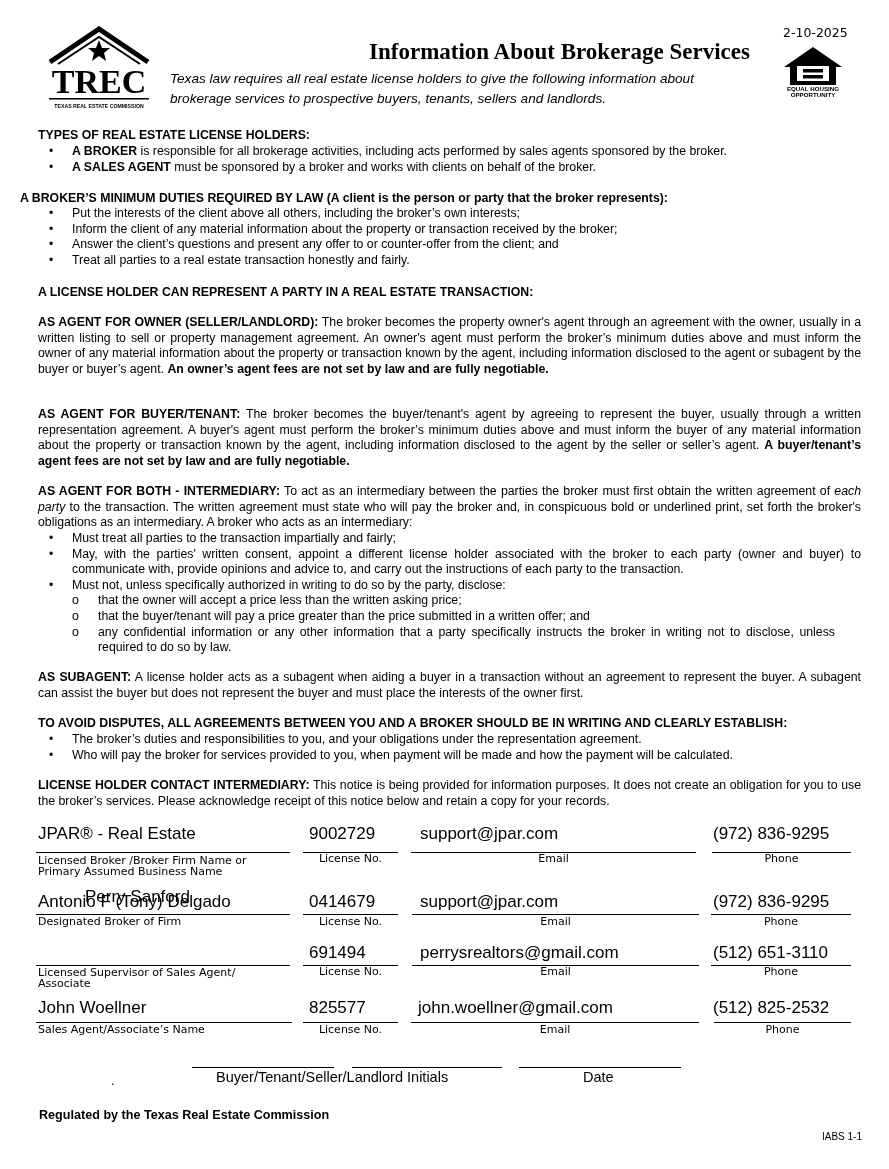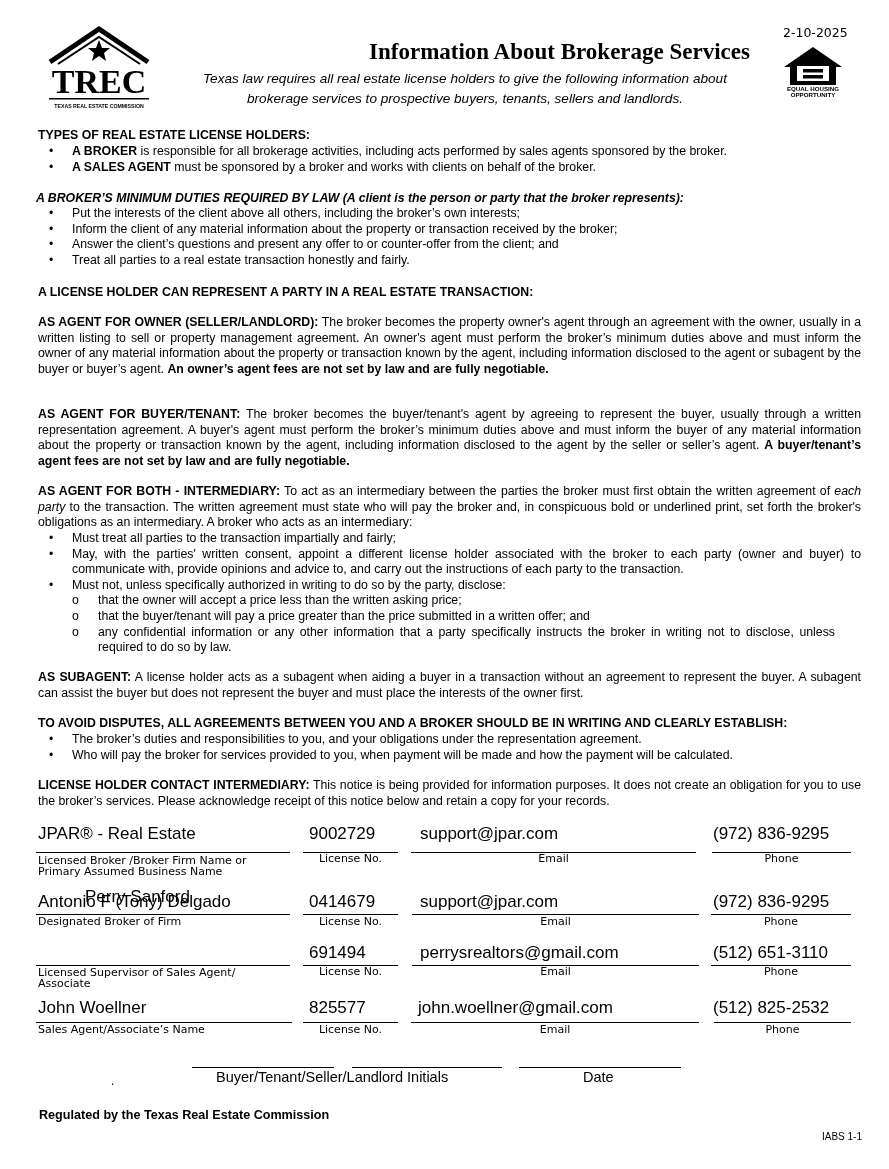--- a/index.html
+++ b/index.html
@@ -11,21 +11,21 @@
   .just { text-align:justify; }
   .b { font-weight:bold; }
   .bl { position:absolute; left:49px; }
   .bt { position:absolute; left:72px; }
   .sub-o { position:absolute; left:72px; }
   .sub-t { position:absolute; left:98px; }
 
   #logo { left:44px; top:26px; width:110px; height:86px; }
   #title { left:180px; width:570px; top:39px; text-align:right; font-family:"Liberation Serif", serif;
            font-weight:bold; font-size:23px; }
-  #subtitle { left:170px; width:590px; top:69px; text-align:center; font-style:italic; font-size:13.6px; line-height:20px; }
+  #subtitle { left:170px; width:590px; top:69px; font-style:italic; font-size:13.6px; line-height:20px; }
   #date { left:783px; top:25px; font-size:12.5px; }
   #eho { left:782px; top:45px; width:62px; height:52px; }
 
   .field-val { position:absolute; font-family:"Liberation Sans", sans-serif; font-size:17px; }
   .field-line { position:absolute; height:1px; background:#000; }
   .field-cap { position:absolute; font-family:"DejaVu Sans", sans-serif; font-size:11px; line-height:11px; }
   .cap-c { text-align:center; }
 </style>
 </head>
 <body>
@@ -63,21 +63,21 @@
   <div style="position:relative; height:15.6px;">
     <span class="bl">•</span>
     <span class="bt"><b>A BROKER</b><span> is responsible for all brokerage activities, including acts performed by sales agents sponsored by the broker.</span></span>
   </div>
   <div style="position:relative; height:15.6px;">
     <span class="bl">•</span>
     <span class="bt"><b>A SALES AGENT</b><span> must be sponsored by a broker and works with clients on behalf of the broker.</span></span>
   </div>
 </div>
 
-<div class="abs p b" style="left:36px; top:191px;font-style:italic;">A BROKER’S MINIMUM DUTIES REQUIRED BY LAW (A client is the person or party that the broker represents):</div>
+<div class="abs p b" style="left:20px; top:191px;">A BROKER’S MINIMUM DUTIES REQUIRED BY LAW (A client is the person or party that the broker represents):</div>
 <div class="abs p" style="left:0; top:206px; width:889px;">
   <div style="position:relative; height:15.6px;">
       <span class="bl">•</span>
       <span class="bt">Put the interests of the client above all others, including the broker’s own interests;</span>
     </div>
   <div style="position:relative; height:15.6px;">
       <span class="bl">•</span>
       <span class="bt">Inform the client of any material information  about the property or transaction received by the broker;</span>
     </div>
   <div style="position:relative; height:15.6px;">

